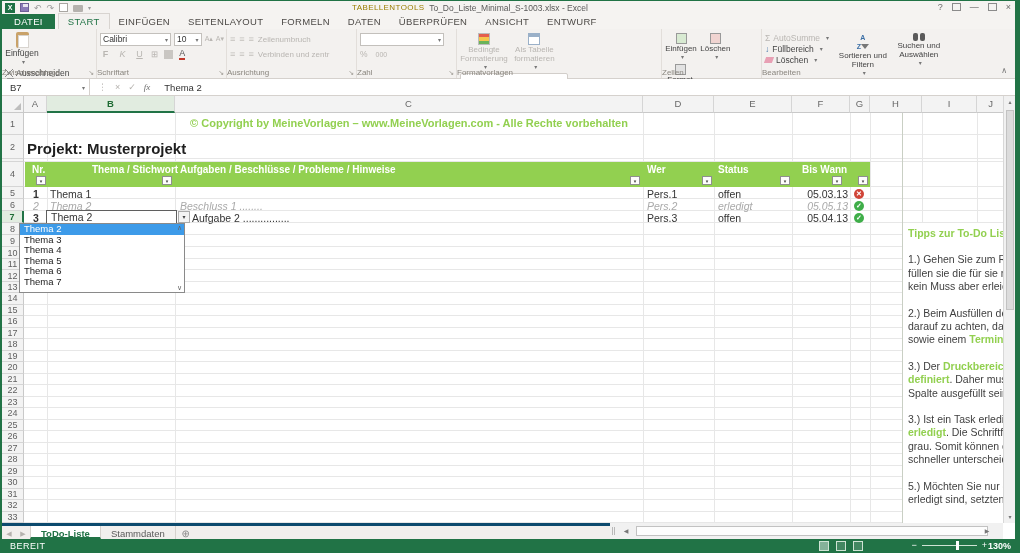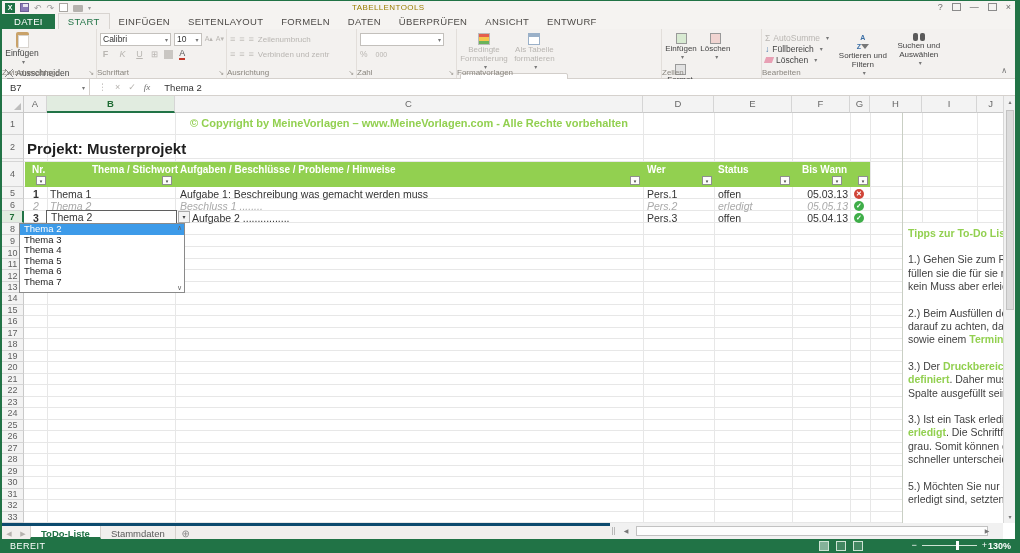--- a/index.html
+++ b/index.html
@@ -142,20 +142,21 @@
     <div class="qat">
       <span class="xlogo">X</span>
       <span class="savei"></span>
       <span class="qglyph">↶</span>
       <span class="qglyph">↷</span>
       <span class="previ"></span>
       <span class="printi"></span>
       <span class="qglyph" style="font-size:6px">▾</span>
     </div>
     <span class="toolslbl">TABELLENTOOLS</span>
+    <span class="wintitle">To_Do_Liste_Minimal_S-1003.xlsx - Excel</span>
     <div class="winctrls">
       <span>?</span>
       <span class="boxg"></span>
       <span>—</span>
       <span class="boxg"></span>
       <span>×</span>
     </div>
   </div>
 
   <div class="tabrow">
@@ -445,21 +446,20 @@
     <span class="fbtn" style="left:605px">▾</span>
     <span class="fbtn" style="left:677px">▾</span>
     <span class="fbtn" style="left:755px">▾</span>
     <span class="fbtn" style="left:807px">▾</span>
     <span class="fbtn" style="left:833px">▾</span>
   </div>
 
   <div class="trow" style="left:0;top:187px;width:868px">
     <span class="tc nrc" style="left:23px">1</span>
     <span class="tc" style="left:48px">Thema 1</span>
-    <span class="tc" style="left:178px">Aufgabe 1:  Beschreibung  was gemacht werden muss</span>
     <span class="tc" style="left:645px">Pers.1</span>
     <span class="tc" style="left:716px">offen</span>
     <span class="tc bisc" style="left:790px">05.03.13</span>
     <span class="sico red-x" style="left:852px">✕</span>
   </div>
   <div class="trow grayrow" style="left:0;top:199px;width:868px">
     <span class="tc nrc" style="left:23px">2</span>
     <span class="tc" style="left:48px">Thema 2</span>
     <span class="tc" style="left:178px">Beschluss 1 ........</span>
     <span class="tc" style="left:645px">Pers.2</span>

